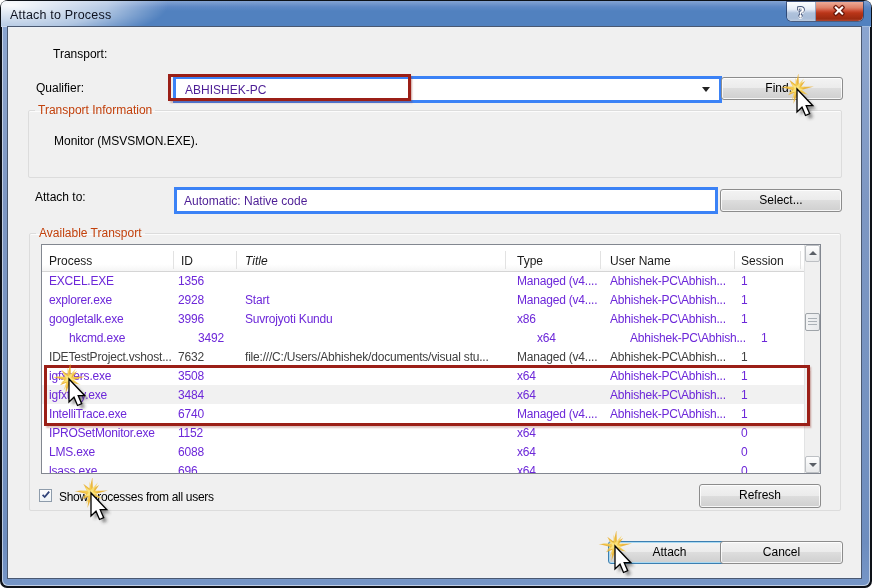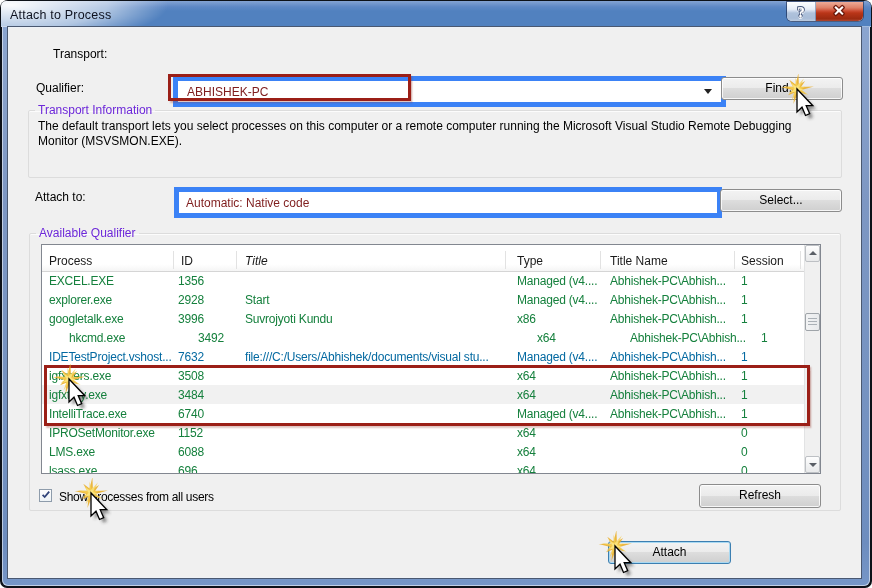--- a/index.html
+++ b/index.html
@@ -33,36 +33,36 @@
   .content{position:absolute;left:8px;top:27px;width:851px;height:549px;background:#f0f0f0;
      border:1px solid #eef2f7;box-shadow:0 0 0 1px #4a5870;}
   
   .lbl{position:absolute;font-size:12px;color:#000;white-space:nowrap;}
   .btn{position:absolute;border:1px solid #8c8c8c;border-radius:3px;
      background:linear-gradient(180deg,#f3f3f3 0%,#ebebeb 48%,#dddddd 50%,#cfcfcf 100%);
      font-size:12px;color:#000;text-align:center;box-shadow:inset 0 0 0 1px rgba(255,255,255,.8);}
   .combo{position:absolute;border:1px solid #8b8f94;border-radius:2px;
      background:linear-gradient(180deg,#f5f5f5 0%,#ececec 55%,#e0e0e0 100%);
      font-size:12px;color:#000;}
-  .tbox{position:absolute;border:5px solid #3b82f6;background:#fff;font-size:12px;color:#7f1d1d;}
+  .tbox{position:absolute;border:3px solid #3b82f6;background:#fff;font-size:12px;color:#4c1d95;}
   .arrow{position:absolute;width:0;height:0;border-left:4px solid transparent;border-right:4px solid transparent;border-top:5px solid #222;}
   fieldset{position:absolute;margin:0;padding:0;border:1px solid #dcdcdc;border-radius:2px;
      box-shadow:inset 0 1px 0 rgba(255,255,255,.8);}
-  fieldset legend{font-size:12px;color:#6d28d9;margin-left:6px;padding:0 3px;}
+  fieldset legend{font-size:12px;color:#c2410c;margin-left:6px;padding:0 3px;}
   .redbox{position:absolute;box-sizing:border-box;border:3px solid #9b1f17;box-shadow:1.5px 2px 1.5px rgba(150,60,50,.35);}
   
   .lv{position:absolute;left:32px;top:216px;width:778px;height:228px;border:1px solid #828790;background:#fff;overflow:hidden;}
   .lvh{position:absolute;left:0;top:4px;width:763px;height:22px;background:linear-gradient(180deg,#ffffff 0%,#ffffff 70%,#f5f5f5 100%);border-bottom:1px solid #d5d5d5;}
   .lvh span{position:absolute;top:5px;font-size:12px;color:#1a1a1a;}
   .sep{position:absolute;top:2px;height:18px;width:1px;background:#e2e2e2;}
-  .row{position:absolute;left:0;width:763px;height:19px;font-size:12px;color:#15803d;}
+  .row{position:absolute;left:0;width:763px;height:19px;font-size:12px;color:#6d28d9;}
   .row span{position:absolute;top:3px;white-space:nowrap;overflow:hidden;letter-spacing:-0.2px;}
   .c1{left:7px;width:122px;} .c2{left:136px;width:56px;} .c3{left:203px;width:260px;}
   .c4{left:475px;width:84px;} .c5{left:568px;width:122px;} .c6{left:699px;width:60px;}
-  .gray{color:#0369a1;}
+  .gray{color:#404040;}
   
   .sb{position:absolute;right:0;top:0;bottom:0;width:15px;background:#f0f0f0;border-left:1px solid #e2e3e4;}
   .sbtn{position:absolute;left:0px;width:15px;height:17px;background:linear-gradient(180deg,#fefefe,#f0f1f2 60%,#e9eaeb);border:1px solid #bdc0c4;border-radius:2px;box-sizing:border-box;}
   .sthumb{position:absolute;left:0px;width:15px;height:18px;background:linear-gradient(90deg,#f2f3f4,#e8eaec);border:1px solid #9fa4a9;border-radius:2px;box-sizing:border-box;}
   .sarr{position:absolute;left:3.5px;width:0;height:0;border-left:4px solid transparent;border-right:4px solid transparent;}
 </style>
 </head>
 <body>
 <div class="win"></div>
 <div class="frame"></div>
@@ -90,40 +90,39 @@
   <div class="tbox" style="left:164px;top:48px;width:543px;height:21px;">
      <div style="position:absolute;left:9px;top:4px;">ABHISHEK-PC</div>
      <div class="arrow" style="right:9px;top:8px;"></div>
   </div>
   <div class="redbox" style="left:158.5px;top:45.5px;width:243px;height:27px;"></div>
   <div class="btn" style="left:712px;top:49px;width:120px;height:21px;line-height:20px;">Find...</div>
 
   <fieldset style="left:19px;top:75px;width:812px;height:73px;">
     <legend>Transport Information</legend>
   </fieldset>
-  <div class="lbl" style="left:29px;top:91px;">The default transport lets you select processes on this computer or a remote computer running the Microsoft Visual Studio Remote Debugging</div>
-  <div class="lbl" style="left:29px;top:106px;">Monitor (MSVSMON.EXE).</div>
+  <div class="lbl" style="left:45px;top:106px;">Monitor (MSVSMON.EXE).</div>
 
   <div class="lbl" style="left:26px;top:162px;">Attach to:</div>
   <div class="tbox" style="left:165px;top:159px;width:538px;height:21px;">
      <div style="position:absolute;left:7px;top:4px;">Automatic: Native code</div>
   </div>
   <div class="btn" style="left:711px;top:161px;width:120px;height:21px;line-height:20px;">Select...</div>
 
   <fieldset style="left:20px;top:198px;width:810px;height:283px;">
-    <legend>Available Qualifier</legend>
+    <legend>Available Transport</legend>
   </fieldset>
 
   <div class="lv">
     <div class="lvh">
       <span style="left:7px;">Process</span>
       <span style="left:139px;">ID</span>
       <span style="left:203px;font-style:italic;">Title</span>
       <span style="left:475px;">Type</span>
-      <span style="left:568px;">Title Name</span>
+      <span style="left:568px;">User Name</span>
       <span style="left:699px;">Session</span>
       <div class="sep" style="left:131px;"></div>
       <div class="sep" style="left:194px;"></div>
       <div class="sep" style="left:463px;"></div>
       <div class="sep" style="left:558px;"></div>
       <div class="sep" style="left:692px;"></div>
       <div class="sep" style="left:758px;"></div>
     </div>
     <div class="row" style="top:26px;">
         <span class="c1">EXCEL.EXE</span>
@@ -227,20 +226,21 @@
   <div class="redbox" style="left:34.5px;top:336.5px;width:766px;height:61px;"></div>
 
   <div style="position:absolute;left:30px;top:461px;width:13px;height:13px;background:linear-gradient(180deg,#fdfdfd,#eef3f6);border:1px solid #8e9cab;box-sizing:border-box;"></div>
   <svg class="abs" style="left:31px;top:461px;" width="12" height="12" viewBox="0 0 12 12">
       <path d="M2.6,5.8 L4.7,8.0 L9.2,2.6" stroke="#31447a" stroke-width="1.8" fill="none"></path>
     </svg>
   <div class="lbl" style="left:50px;top:462px;letter-spacing:-0.3px;">Show processes from all users</div>
   <div class="btn" style="left:690px;top:456px;width:120px;height:22px;line-height:21px;">Refresh</div>
 
   <div class="btn" style="left:599px;top:513px;width:121px;height:21px;line-height:20px;border-color:#3c7fb1;box-shadow:inset 0 0 0 1px #a9d9f2;">Attach</div>
+  <div class="btn" style="left:711px;top:513px;width:121px;height:21px;line-height:20px;">Cancel</div>
 </div>
 
 <svg class="abs" style="left:771px;top:74px;" width="60" height="64" viewBox="0 0 60 64">
     <use href="#clickcur"></use>
   </svg>
 <svg class="abs" style="left:43px;top:364px;" width="60" height="64" viewBox="0 0 60 64">
     <use href="#clickcur"></use>
   </svg>
 <svg class="abs" style="left:65px;top:478px;" width="60" height="64" viewBox="0 0 60 64">
     <use href="#clickcur"></use>

